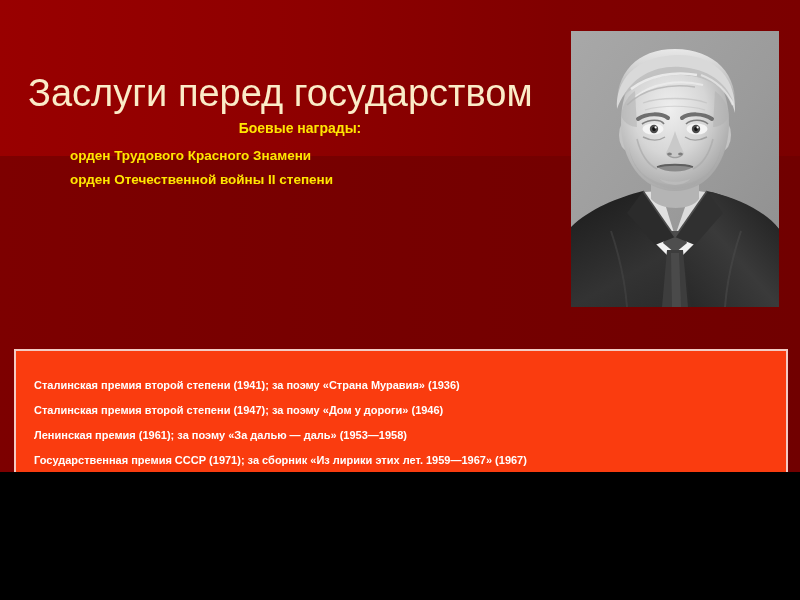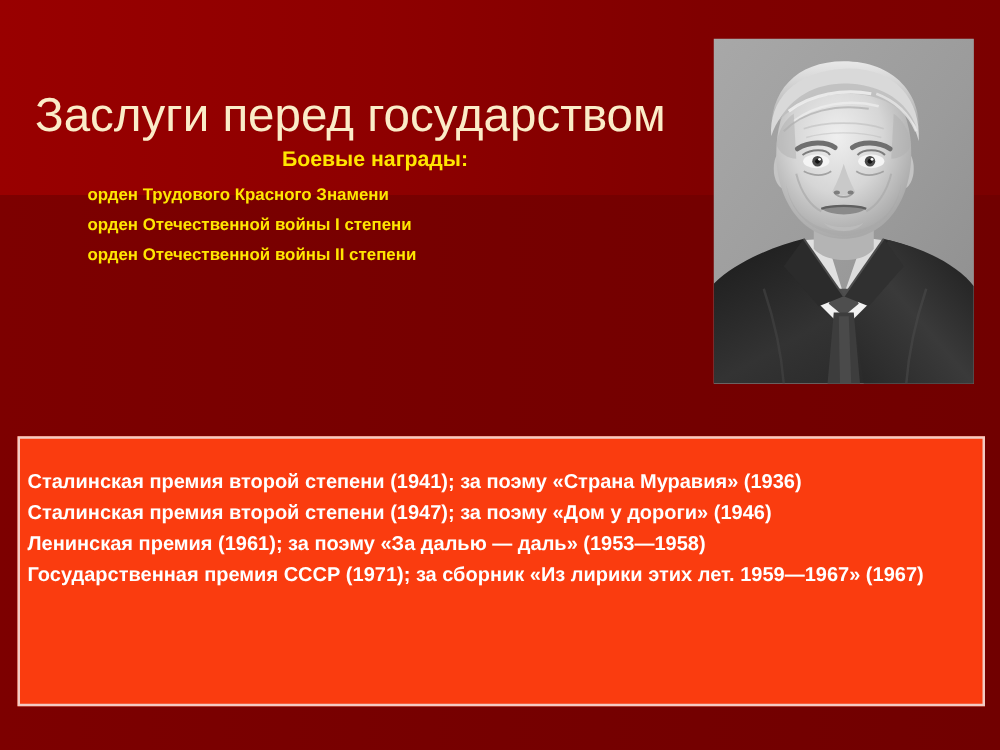--- a/index.html
+++ b/index.html
@@ -3,21 +3,21 @@
 <meta charset="utf-8">
 <style>
   html, body {
     margin: 0;
     padding: 0;
     background: #000;
   }
   #slide {
     position: relative;
     width: 800px;
-    height: 600px;
+    height: 472px;
     overflow: hidden;
     background: #0f172a;
     font-family: "Liberation Sans", sans-serif;
     text-decoration: underline;
   }
   
   #bg-top {
     position: absolute;
     left: 0; top: 0;
     width: 800px; height: 156px;
@@ -46,21 +46,21 @@
 
   
   #awards {
     position: absolute;
     left: 60px;
     top: 118px;
     width: 450px;
   }
   #awards-heading {
     text-align: center;
-    font-size: 17px;
+    font-size: 14px;
     font-weight: bold;
     color: #ffe600;
     padding-left: 30px;
     line-height: 20px;
     margin-bottom: 6px;
   }
   .award-item {
     font-size: 13.5px;
     font-weight: bold;
     color: #ffe600;
@@ -92,42 +92,42 @@
     border: 2px solid #f3cbc4;
     box-sizing: border-box;
   }
   #prizes-list {
     position: absolute;
     left: 6px;
     top: 22px;
     right: 4px;
   }
   .prize-line {
-    font-size: 16px;
+    font-size: 11px;
     font-weight: bold;
     color: #ffffff;
     line-height: 25px;
     white-space: nowrap;
+    margin-left: 12px;
   }
   .prize-line.wrap { white-space: normal; }
 </style>
 </head>
 <body>
 
 <div id="slide">
 
   <div id="bg-top"></div>
   <div id="bg-bottom"></div>
 
   <h1 id="title">Заслуги перед государством</h1>
 
   <div id="awards">
     <div id="awards-heading">Боевые награды:</div>
     <div class="award-item">орден Трудового Красного Знамени</div>
-    <div class="award-item">орден Отечественной войны I степени</div>
     <div class="award-item">орден Отечественной войны II степени</div>
   </div>
 
   <div id="portrait">
     <svg width="208" height="276" viewBox="0 0 208 276" xmlns="http://www.w3.org/2000/svg" role="img">
       <defs>
         <linearGradient id="bgGrad" x1="0" y1="0" x2="1" y2="1">
           <stop offset="0%" stop-color="#a8a8a8"></stop>
           <stop offset="55%" stop-color="#9b9b9b"></stop>
           <stop offset="100%" stop-color="#8d8d8d"></stop>

